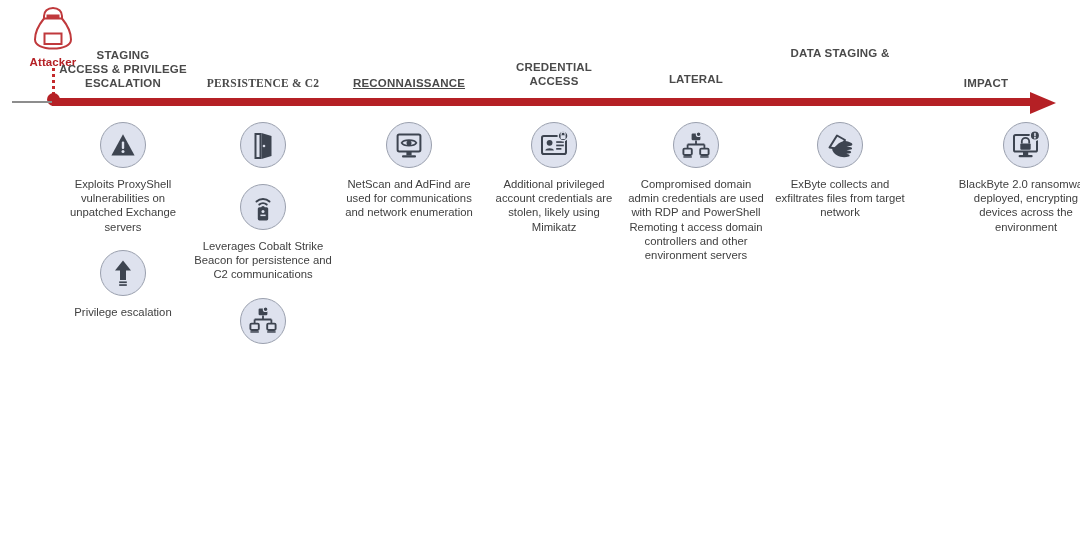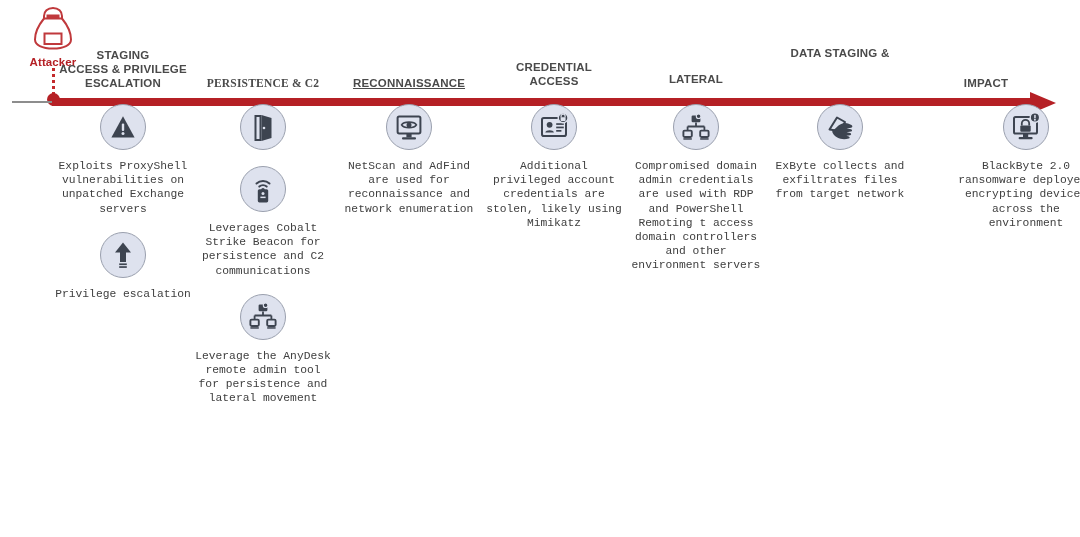--- a/index.html
+++ b/index.html
@@ -84,22 +84,21 @@
     line-height: 14px;
     letter-spacing: .2px;
     transform: translateX(-50%);
   }
 
   
   .column {
     position: absolute;
     width: 150px;
     transform: translateX(-50%);
-    top: 104px;
-    font-family: Liberation Mono, monospace;
+    top: 122px;
   }
   .step {
     width: 150px;
     text-align: center;
     margin-bottom: 16px;
   }
   .step-icon-wrap {
     width: 46px; height: 46px;
     margin: 0 auto 9px auto;
     border-radius: 50%;
@@ -204,31 +203,30 @@
           </svg>
         </div>
         <div class="step-text">Leverages Cobalt Strike Beacon for persistence and C2 communications</div>
       </div>
       <div class="step">
         <div class="step-icon-wrap">
           <svg width="28" height="29" viewBox="0 0 28 29">
             <use href="#gly-network-nodes-icon"></use>
           </svg>
         </div>
-        <div class="step-text">Leverage the AnyDesk remote admin tool for persistence and lateral movement</div>
       </div>
     </div>
     <div class="column" style="left: 409px;">
       <div class="step">
         <div class="step-icon-wrap">
           <svg width="28" height="29" viewBox="0 0 28 29">
             <use href="#gly-monitor-eye-icon"></use>
           </svg>
         </div>
-        <div class="step-text">NetScan and AdFind are used for reconnaissance and network enumeration</div>
+        <div class="step-text">NetScan and AdFind are used for communications and network enumeration</div>
       </div>
     </div>
     <div class="column" style="left: 554px;">
       <div class="step">
         <div class="step-icon-wrap">
           <svg width="28" height="29" viewBox="0 0 28 29">
             <use href="#gly-id-card-lock-icon"></use>
           </svg>
         </div>
         <div class="step-text">Additional privileged account credentials are stolen, likely using Mimikatz</div>

